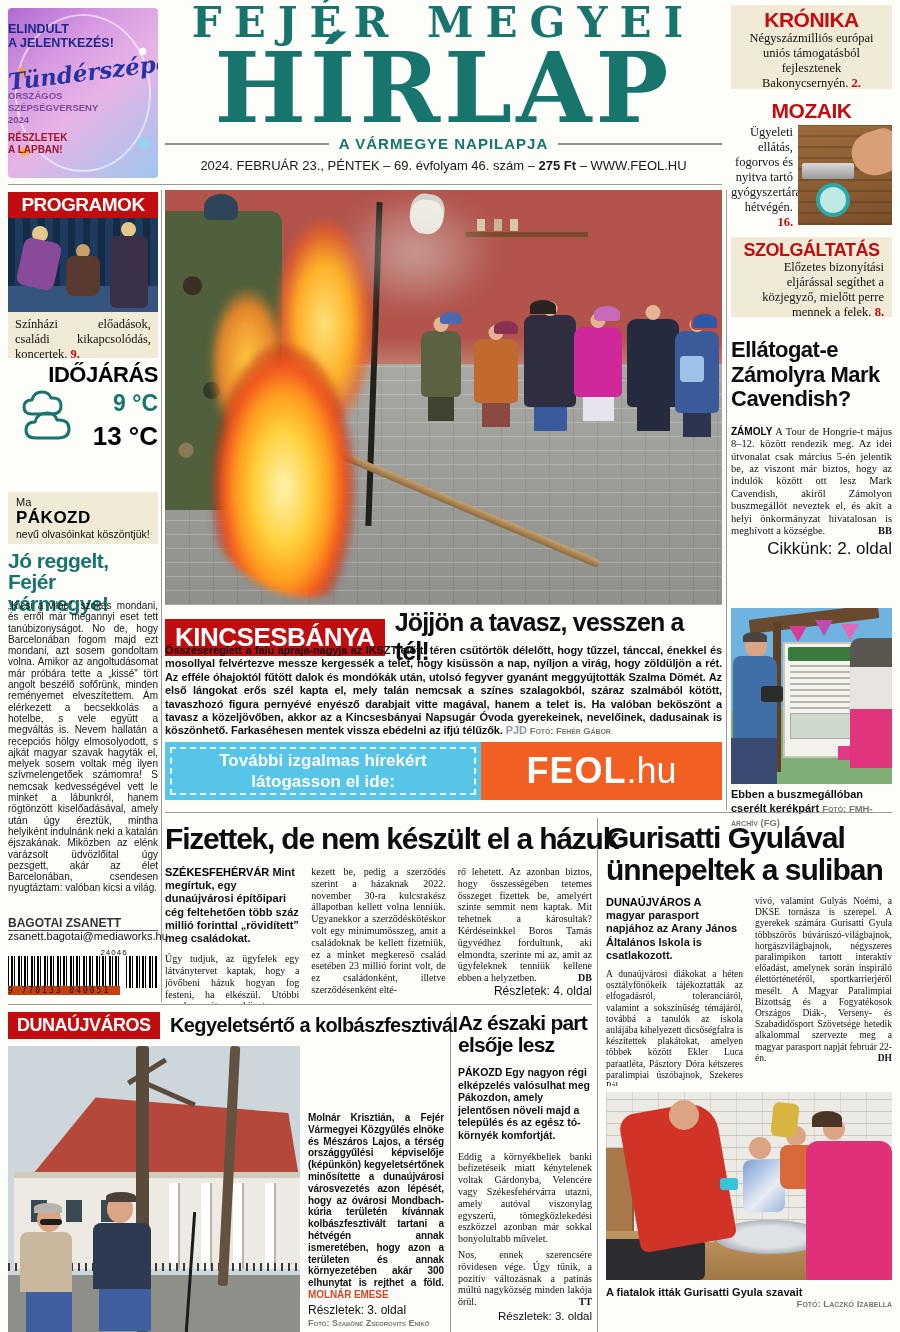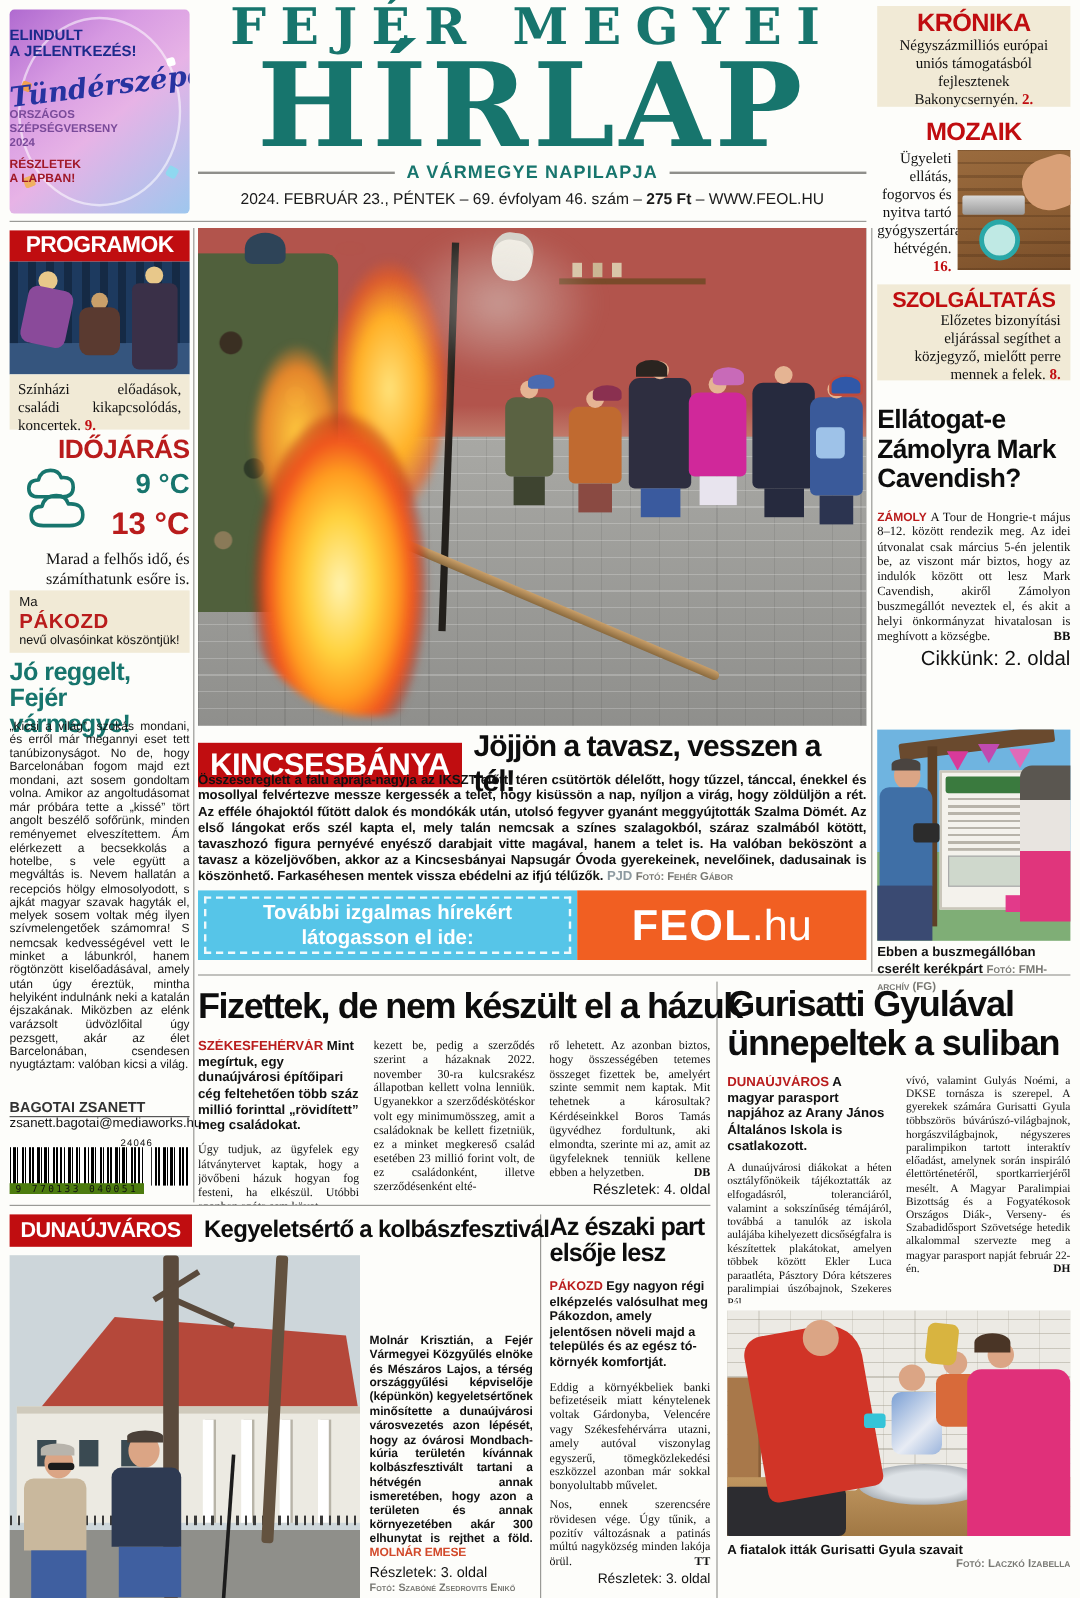--- a/index.html
+++ b/index.html
@@ -3,21 +3,21 @@
 <meta charset="utf-8">
 <style>
   html,body{margin:0;padding:0;}
   body{width:900px;height:1332px;position:relative;background:#fdfdfa;overflow:hidden;
        font-family:"Liberation Sans",sans-serif;color:#111;}
   .abs{position:absolute;}
   .pre{white-space:pre-line;}
   .ser{font-family:"Liberation Serif",serif;}
   .just{text-align:justify;}
   .cream{background:#f1ead6;}
-  .red{color:#b91c1c;}
+  .red{color:#000000;}
   .hrule{position:absolute;height:1px;background:#9a9a96;}
   .vrule{position:absolute;width:1px;background:#9a9a96;}
   .photo{position:absolute;overflow:hidden;}
   .credit{font-variant:small-caps;color:#787873;font-weight:bold;}
   .initials{float:right;font-weight:bold;}
   
   .mast-top{font-family:"DejaVu Serif",serif;font-weight:bold;color:#17756d;font-size:42px;
             letter-spacing:12px;line-height:1;}
   .mast-main{font-family:"DejaVu Serif",serif;font-weight:bold;color:#17756d;font-size:97px;
              letter-spacing:4px;line-height:.92;}
@@ -49,21 +49,21 @@
   .more{font-size:12px;text-align:right;}
   
   .feol-cyan{background:#56c5e8;color:#fff;font-weight:bold;font-size:17px;text-align:center;
              display:flex;flex-direction:column;justify-content:center;line-height:1.25;}
   .feol-dash{position:absolute;left:5px;top:5px;right:5px;bottom:5px;border:2px dashed rgba(255,255,255,.9);}
   .feol-orange{background:#f15f22;color:#fff;display:flex;align-items:center;justify-content:center;}
   .feol-brand{font-weight:bold;font-size:36px;letter-spacing:1px;}
   .feol-suffix{font-size:36px;font-weight:normal;}
   
   .barcode{background:repeating-linear-gradient(90deg,#000 0 1px,#fff 1px 3px,#000 3px 5px,#fff 5px 6px,#000 6px 7px,#fff 7px 10px,#000 10px 12px,#fff 12px 13px);}
-  .bc-num{background:#4d7c0f;font-size:8px;letter-spacing:2px;text-align:center;font-family:"DejaVu Sans Mono",monospace;}
+  .bc-num{background:#c2410c;font-size:8px;letter-spacing:2px;font-family:"DejaVu Sans Mono",monospace;}
   
   .fg{position:absolute;border-radius:9px 9px 5px 5px;}
   .fg::before{content:"";position:absolute;left:50%;transform:translateX(-50%);top:-14px;width:15px;height:15px;border-radius:50%;background:#e5b493;}
   .fg::after{content:"";position:absolute;left:18%;right:18%;top:100%;height:24px;background:var(--legs,#44424a);}
   .hat{position:absolute;border-radius:50% 50% 20% 20%;}
   .head{position:absolute;border-radius:50%;background:#dba585;}
 </style>
 </head>
 <body>
 
@@ -177,21 +177,20 @@
 </div>
 
 <div class="abs" style="left:8px;top:362px;width:150px;">
   <div class="red" style="font-weight:bold;font-size:22px;text-align:right;letter-spacing:-.5px;">IDŐJÁRÁS</div>
   <svg class="abs" style="left:6px;top:28px;" width="66" height="54" viewBox="0 0 66 54">
     <path d="M18 24 q-8 0 -8 -7 q0 -7 8 -7 q2 -8 10 -8 q7 0 9 6 q10 -1 10 8 q0 8 -9 8 z" fill="none" stroke="#17756d" stroke-width="3" stroke-linejoin="round"></path>
     <path d="M22 48 q-10 0 -10 -8 q0 -8 9 -8 q2 -9 12 -9 q8 0 10 7 q12 -1 12 9 q0 9 -11 9 z" fill="none" stroke="#17756d" stroke-width="3" stroke-linejoin="round"></path>
   </svg>
   <div style="color:#17756d;font-weight:bold;font-size:23px;text-align:right;margin-top:2px;">9 °C</div>
   <div class="red" style="font-weight:bold;font-size:26px;text-align:right;margin-top:4px;">13 °C</div>
-  <div class="ser" style="font-size:13.5px;text-align:right;margin-top:6px;line-height:1.25;">Marad a felhős idő, és számíthatunk esőre is.</div>
 </div>
 
 <div class="abs cream" style="left:8px;top:492px;width:150px;height:52px;padding:4px 8px;box-sizing:border-box;">
   <div style="font-size:11px;">Ma</div>
   <div class="red" style="font-weight:bold;font-size:17px;letter-spacing:.5px;">PÁKOZD</div>
   <div style="font-size:10.5px;">nevű olvasóinkat köszöntjük!</div>
 </div>
 
 <div class="abs pre" style="left:8px;top:550px;width:150px;color:#17756d;font-weight:bold;font-size:21px;line-height:1.02;letter-spacing:-.5px;">Jó reggelt,
 Fejér vármegye!</div>

